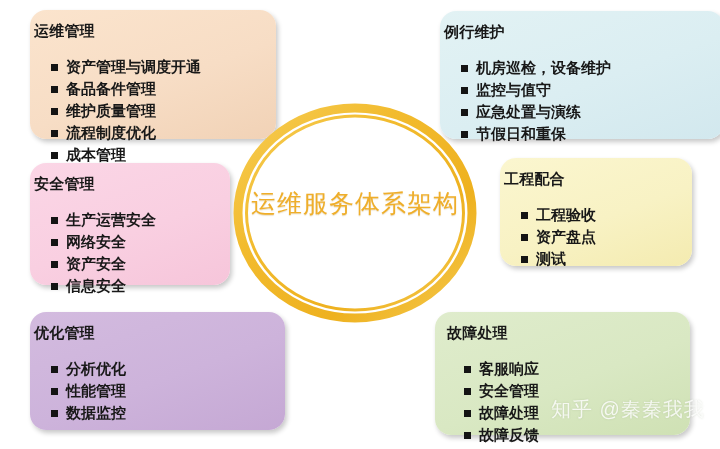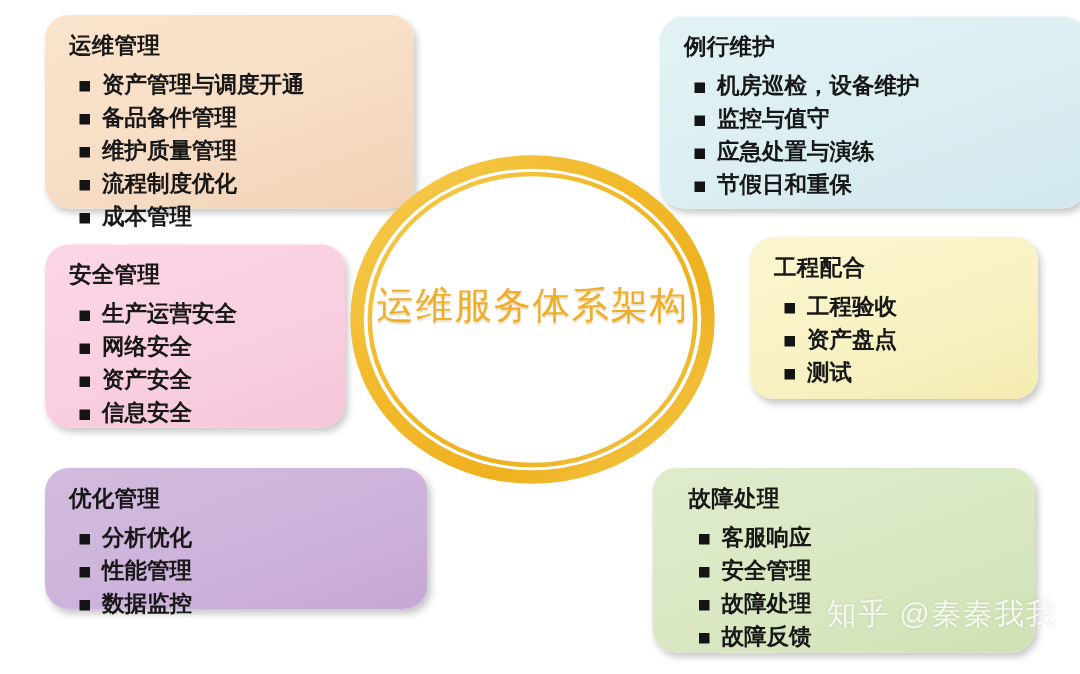--- a/index.html
+++ b/index.html
@@ -14,34 +14,34 @@
     background: #ffffff;
     overflow: hidden;
     font-family: "Liberation Sans", "DejaVu Sans", sans-serif;
   }
 
   
   .card {
     position: absolute;
     border-radius: 16px;
     box-sizing: border-box;
-    padding: 10px 14px 10px 16px;
+    padding: 10px 14px 10px 4px;
     box-shadow: 2px 3px 5px rgba(0,0,0,0.22);
   }
   .card-title {
     font-size: 15px;
     font-weight: 700;
     color: #181818;
     line-height: 1.42;
     letter-spacing: .2px;
     white-space: nowrap;
   }
   .card-list {
     list-style: none;
-    margin: 5px;
+    margin: 15px;
     padding: 0;
   }
   .card-list li {
     position: relative;
     font-size: 15px;
     font-weight: 700;
     color: #181818;
     line-height: 1.46;
     padding-left: 17px;
     white-space: nowrap;
@@ -67,21 +67,21 @@
   }
   #card-security {
     left: 30px;  top: 163px; width: 200px; height: 122px;
     background: linear-gradient(160deg, #fbd6e6 0%, #f9cfe1 55%, #f6c5da 100%);
   }
   #card-project {
     left: 500px; top: 158px; width: 192px; height: 108px;
     background: linear-gradient(160deg, #fbf6cf 0%, #f8f2c4 55%, #f4ebb0 100%);
   }
   #card-optimize {
-    left: 30px;  top: 312px; width: 255px; height: 94px;
+    left: 30px;  top: 312px; width: 255px; height: 118px;
     background: linear-gradient(160deg, #d3bbdf 0%, #cdb3db 55%, #c5a8d4 100%);
   }
   #card-fault {
     left: 435px; top: 312px; width: 255px; height: 123px;
     background: linear-gradient(160deg, #dfeccc 0%, #d9e8c3 55%, #cfe1b4 100%);
   }
   #card-fault .card-title,
   #card-fault .card-list { padding-left: 8px; }
 
   

